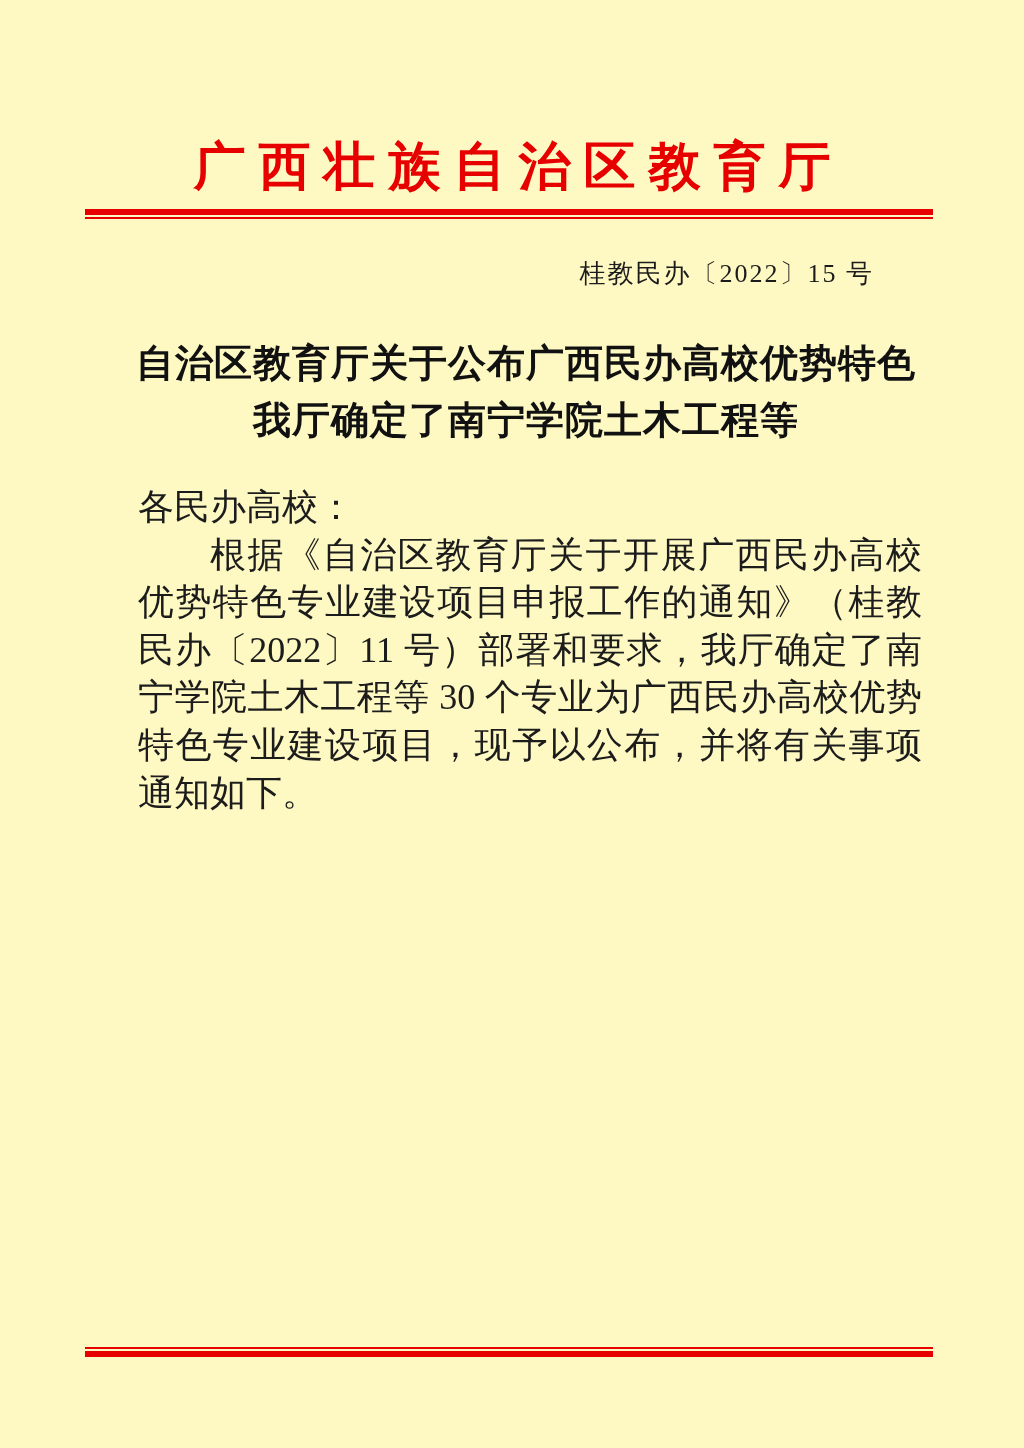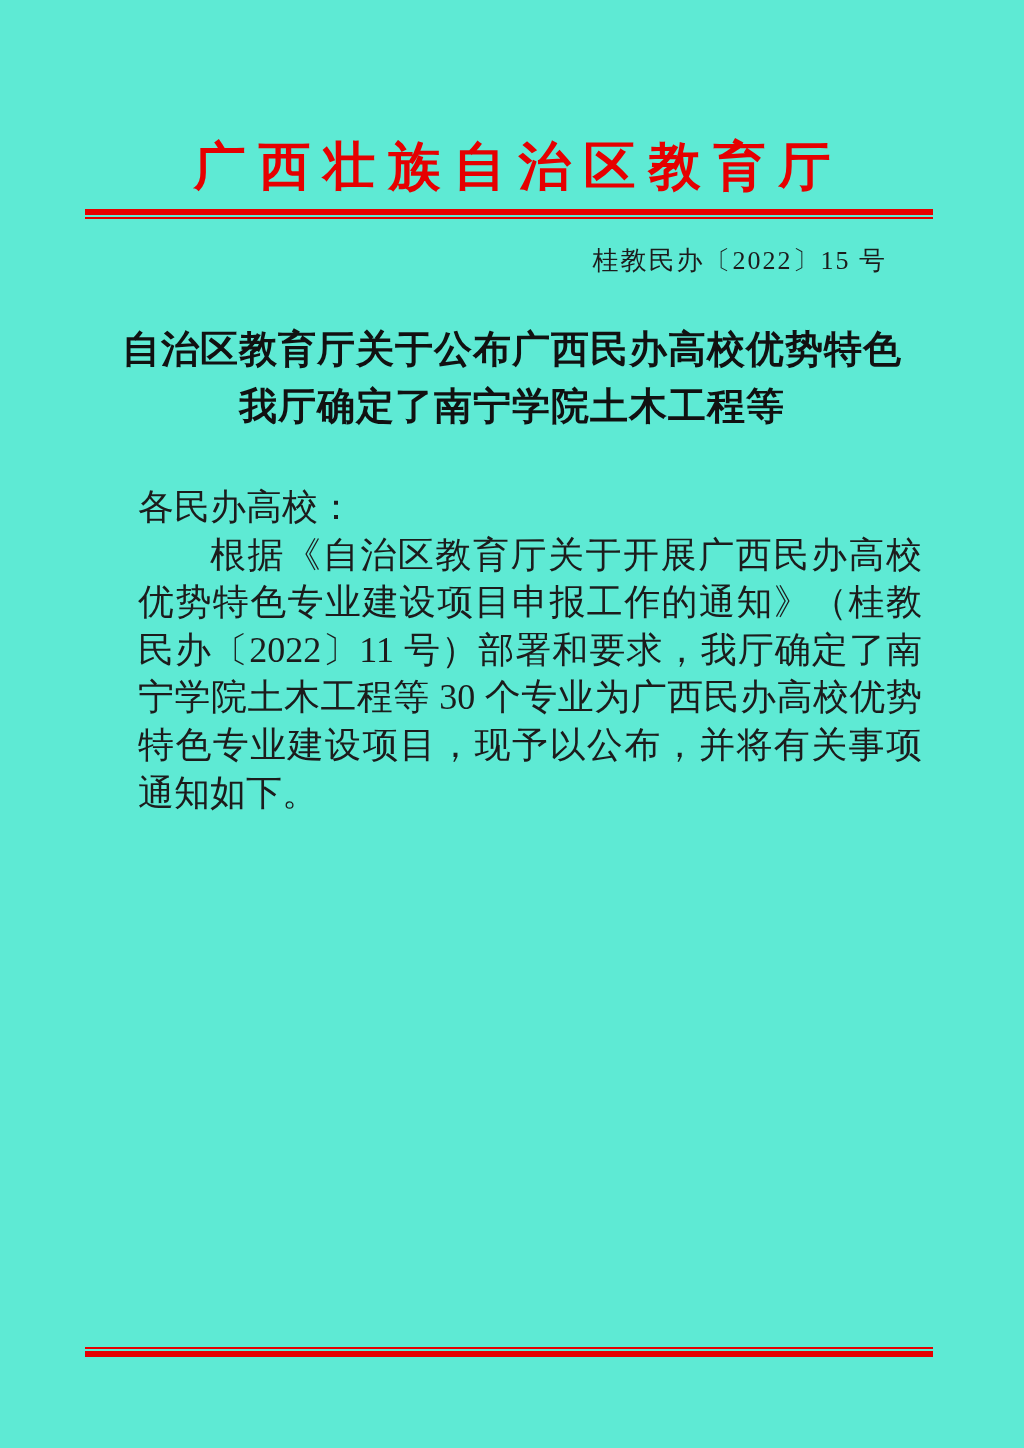--- a/index.html
+++ b/index.html
@@ -4,21 +4,21 @@
 <style>
   html, body {
     margin: 0;
     padding: 0;
     background: #ffffff;
   }
   .page {
     position: relative;
     width: 1024px;
     height: 1448px;
-    background: #5eead4;
+    background: #fef9c3;
     overflow: hidden;
     font-family: "Liberation Serif", serif;
     color: #1c1c1c;
   }
 
   
   .org-name {
     position: absolute;
     top: 136px;
     left: 0;
@@ -56,35 +56,35 @@
     border-top: 2px solid #e60000;
     border-bottom: 6px solid #e60000;
     box-sizing: content-box;
   }
 
   
   .doc-number {
     position: absolute;
     top: 242px;
     right: 134px;
-    margin: 3px;
+    margin: 16px;
     font-size: 26px;
     line-height: 32px;
     letter-spacing: 2px;
     color: #1c1c1c;
     white-space: nowrap;
   }
 
   
   .doc-title {
     position: absolute;
     top: 321px;
     left: 112px;
     width: 800px;
-    margin: 0;
+    margin: 14px;
     text-align: center;
     font-size: 38px;
     line-height: 57px;
     font-weight: bold;
     color: #111111;
     letter-spacing: 1px;
   }
 
   
   .doc-body {

